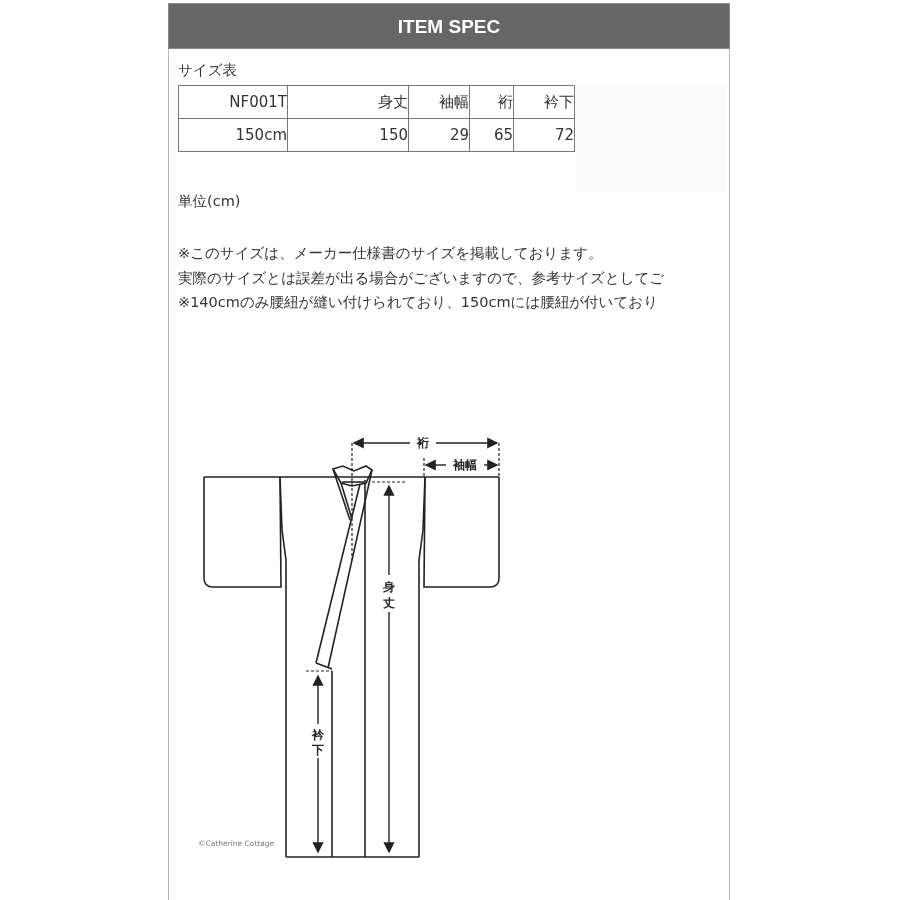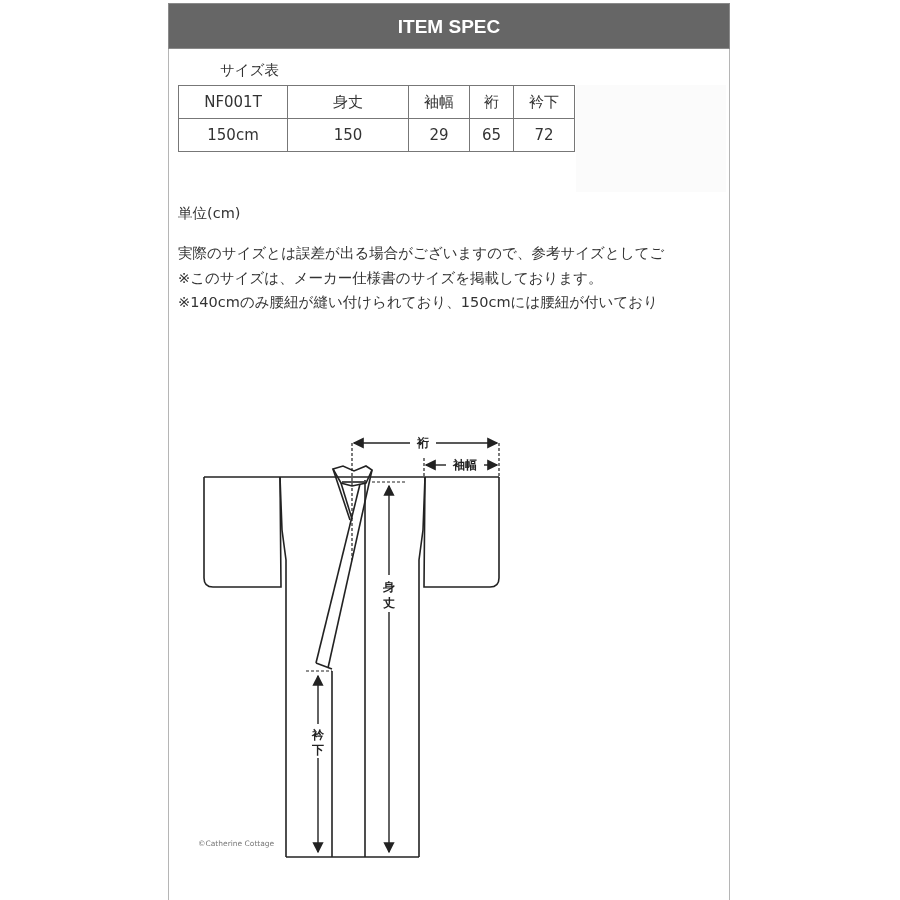--- a/index.html
+++ b/index.html
@@ -5,25 +5,25 @@
   html, body { margin:0; padding:0; background:#ffffff; }
   body { width:900px; height:900px; position:relative; overflow:hidden;
          font-family:"DejaVu Sans", "Liberation Sans", sans-serif; color:#222; }
   .frame { position:absolute; left:168px; top:3px; width:562px; height:900px;
            border-left:1px solid #b5b5b5; border-right:1px solid #b5b5b5; box-sizing:border-box; }
   .header { position:absolute; left:168px; top:3px; width:562px; height:46px;
             background:#666666; color:#ffffff; font-family:"Liberation Sans", sans-serif;
             font-weight:bold; font-size:19px; text-align:center; line-height:46px;
             border:1px solid #8a8a8a; box-sizing:border-box; }
   .label { position:absolute; font-size:14.5px; color:#333; }
-  .size-title { left:178px; top:61px;margin-left:42px; }
-  .unit { left:178px; top:204px; }
+  .size-title { left:178px; top:61px; }
+  .unit { left:178px; top:192px; }
   .shadebox { position:absolute; left:576px; top:85px; width:150px; height:107px; background:#fbfbfb; }
   table.spec { position:absolute; left:178px; top:85px; border-collapse:collapse; font-size:15px; color:#333; }
-  table.spec td { border:1.5px solid #777; text-align:center; height:32px; padding:0; }
+  table.spec td { border:1.5px solid #777; text-align:right; height:32px; padding:0; }
   .notes { position:absolute; left:178px; top:241px; width:550px; font-size:14.5px; line-height:24.5px; color:#333; }
   .notes p { margin:0; }
   svg.diagram { position:absolute; left:0; top:0; }
 </style>
 </head>
 <body>
 
 <div class="frame"></div>
 <div class="header">ITEM SPEC</div>
 
@@ -45,22 +45,22 @@
     <td>29</td>
     <td>65</td>
     <td>72</td>
   </tr>
 </tbody>
   </table>
 
 <div class="label unit">単位(cm)</div>
 
 <div class="notes">
+  <p>※このサイズは、メーカー仕様書のサイズを掲載しております。</p>
   <p>実際のサイズとは誤差が出る場合がございますので、参考サイズとしてご</p>
-  <p>※このサイズは、メーカー仕様書のサイズを掲載しております。</p>
   <p>※140cmのみ腰紐が縫い付けられており、150cmには腰紐が付いており</p>
 </div>
 
 <svg class="diagram" width="900" height="900" viewBox="0 0 900 900">
   <defs>
     <marker id="ah" markerWidth="8" markerHeight="8" refX="7" refY="4" orient="auto">
       <path d="M0,0 L8,4 L0,8 Z" fill="#222"></path>
     </marker>
   </defs>
   <g fill="none" stroke="#222" stroke-width="1.6">

